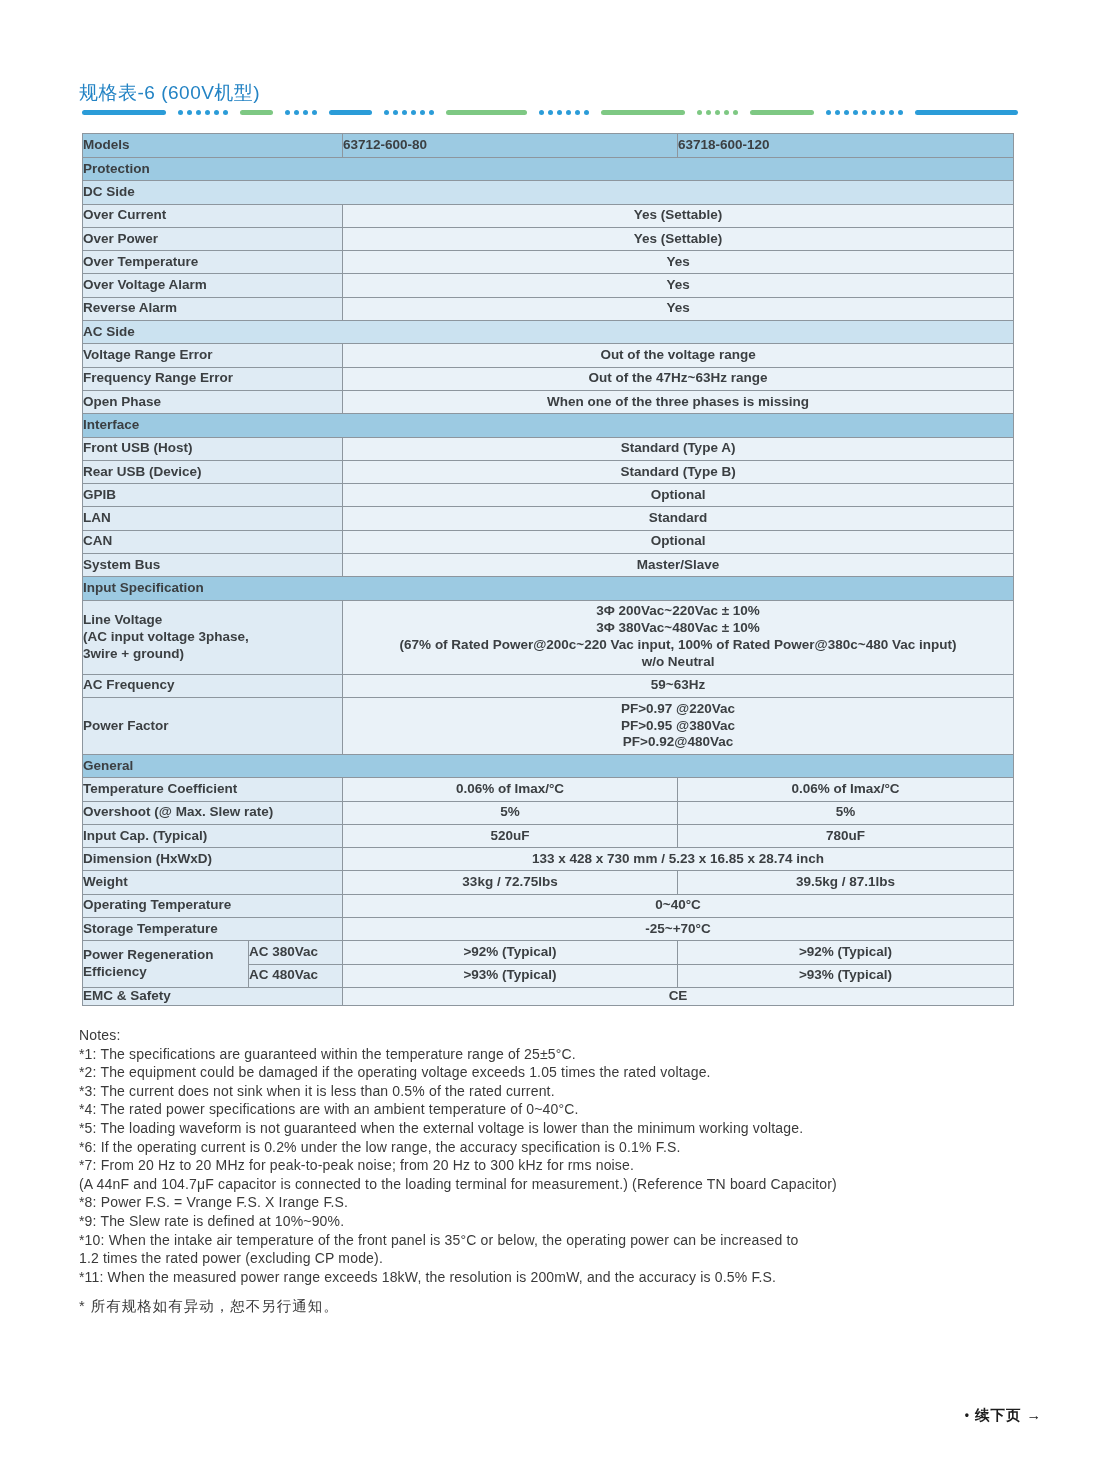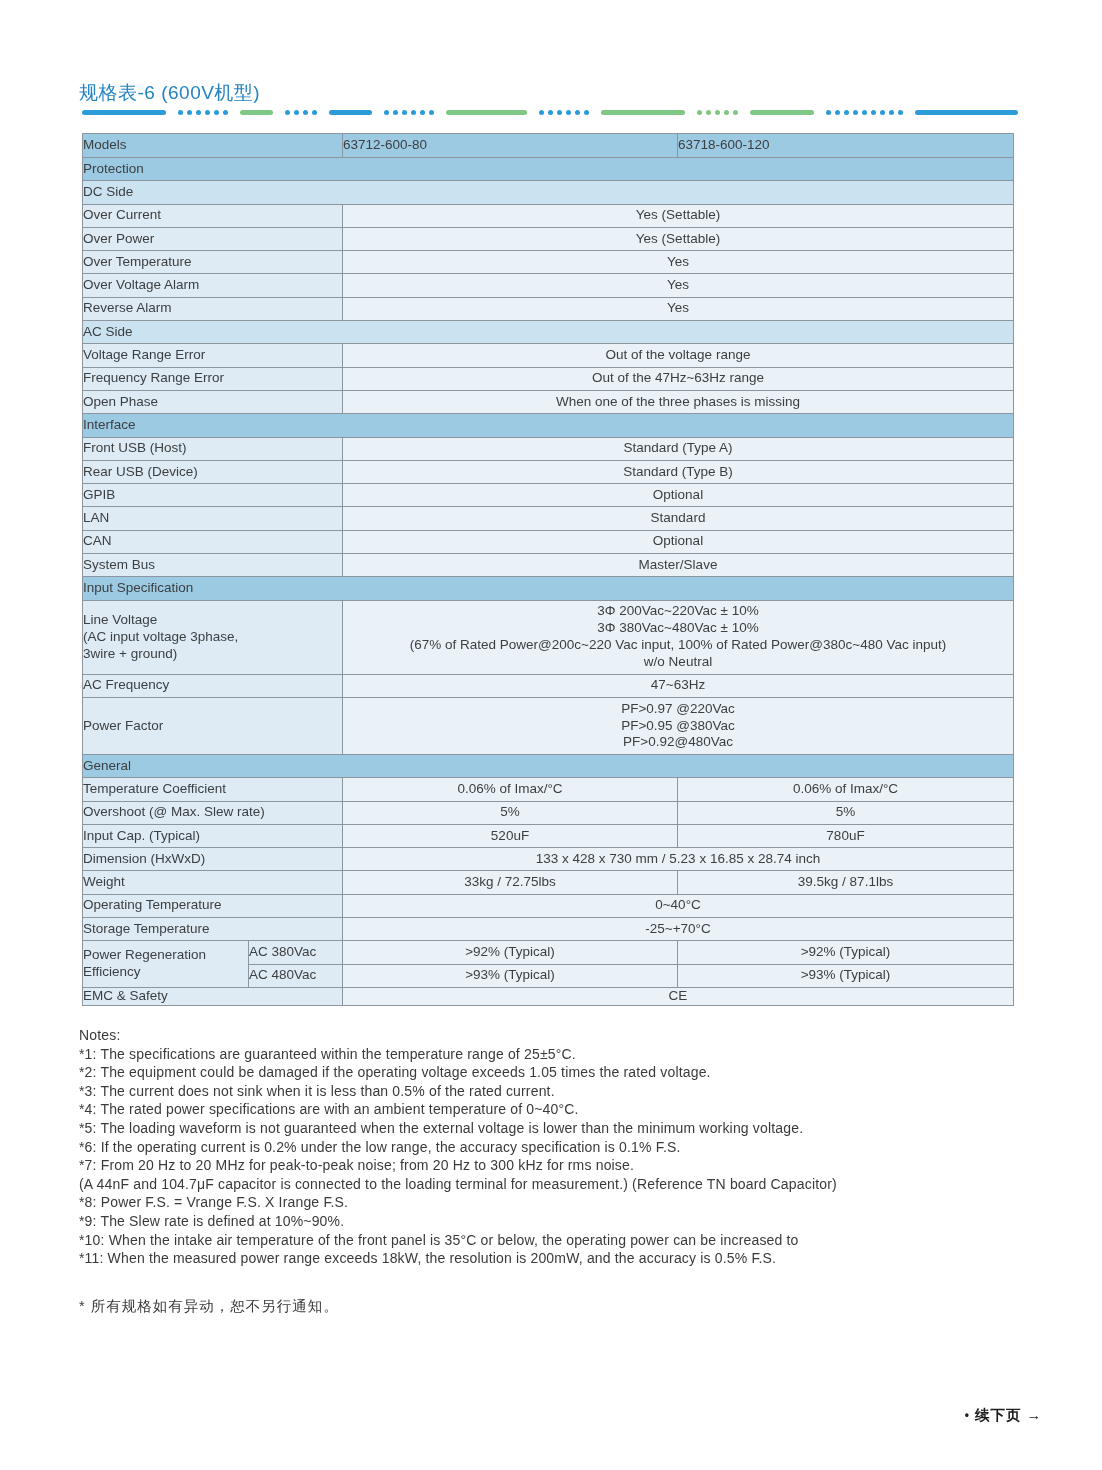--- a/index.html
+++ b/index.html
@@ -28,21 +28,21 @@
     position:absolute;left:82px;top:109px;width:936px;height:6px;
     display:flex;align-items:center;gap:12px;
   }
   .divider .grp{display:flex;align-items:center;gap:4px;}
   .divider .dash{height:5px;border-radius:3px;display:inline-block;}
   .divider .dot{width:5px;height:5px;border-radius:50%;display:inline-block;}
 
   table.spec{
     position:absolute;left:82px;top:133px;width:931px;
     border-collapse:collapse;table-layout:fixed;
-    font-size:13.5px;line-height:1.25;
+    font-size:13.5px;line-height:1.25;font-weight:bold;
   }
   table.spec tr{height:23.3px;}
   table.spec tr.models{height:24px;}
   table.spec td{
     border:1px solid var(--grid);
     vertical-align:middle;padding:0;
     overflow:hidden;
   }
   table.spec{border:1.5px solid #7e8a93;}
   td.mlbl{background:var(--header-bg);padding:1px 4px 1px 7px;}
@@ -245,21 +245,21 @@
           <td class="lbl fl-l" colspan="2">Line Voltage
 (AC input voltage 3phase,
 3wire + ground)</td>
           <td class="val fl-v" colspan="2">3Φ 200Vac~220Vac ± 10%
 3Φ 380Vac~480Vac ± 10%
 (67% of Rated Power@200c~220 Vac input, 100% of Rated Power@380c~480 Vac input)
 w/o Neutral</td>
         </tr>
         <tr>
           <td class="lbl fl-l" colspan="2">AC Frequency</td>
-          <td class="val fl-v" colspan="2">47~63Hz</td>
+          <td class="val fl-v" colspan="2">59~63Hz</td>
         </tr>
         <tr style="height: 57px;">
           <td class="lbl fl-l" colspan="2">Power Factor</td>
           <td class="val fl-v" colspan="2">PF&gt;0.97 @220Vac
 PF&gt;0.95 @380Vac
 PF&gt;0.92@480Vac</td>
         </tr>
         <tr>
           <td class="sec fl-s" colspan="4">General</td>
         </tr>
@@ -320,20 +320,21 @@
         <div>*2: The equipment could be damaged if the operating voltage exceeds 1.05 times the rated voltage.</div>
         <div>*3: The current does not sink when it is less than 0.5% of the rated current.</div>
         <div>*4: The rated power specifications are with an ambient temperature of 0~40°C.</div>
         <div>*5: The loading waveform is not guaranteed when the external voltage is lower than the minimum working voltage.</div>
         <div>*6: If the operating current is 0.2% under the low range, the accuracy specification is 0.1% F.S.</div>
         <div>*7: From 20 Hz to 20 MHz for peak-to-peak noise; from 20 Hz to 300 kHz for rms noise.</div>
         <div>(A 44nF and 104.7μF capacitor is connected to the loading terminal for measurement.) (Reference TN board Capacitor)</div>
         <div>*8: Power F.S. = Vrange F.S. X Irange F.S.</div>
         <div>*9: The Slew rate is defined at 10%~90%.</div>
         <div>*10: When the intake air temperature of the front panel is 35°C or below, the operating power can be increased to</div>
+        <div>1.2 times the rated power (excluding CP mode).</div>
         <div>*11: When the measured power range exceeds 18kW, the resolution is 200mW, and the accuracy is 0.5% F.S.</div>
       </div>
   </div>
 
   <div class="zh-note">* 所有规格如有异动，恕不另行通知。</div>
 
   <div class="continue"><span class="bullet">•</span><span>续下页</span><span class="arrow">→</span></div>
 
 </div>
 

